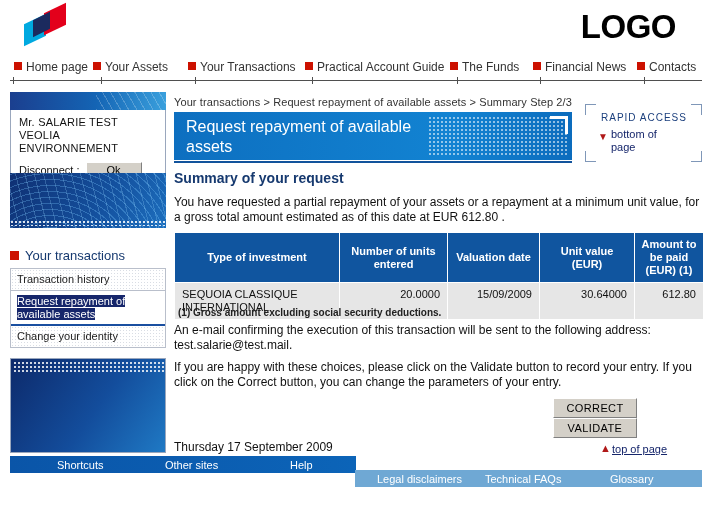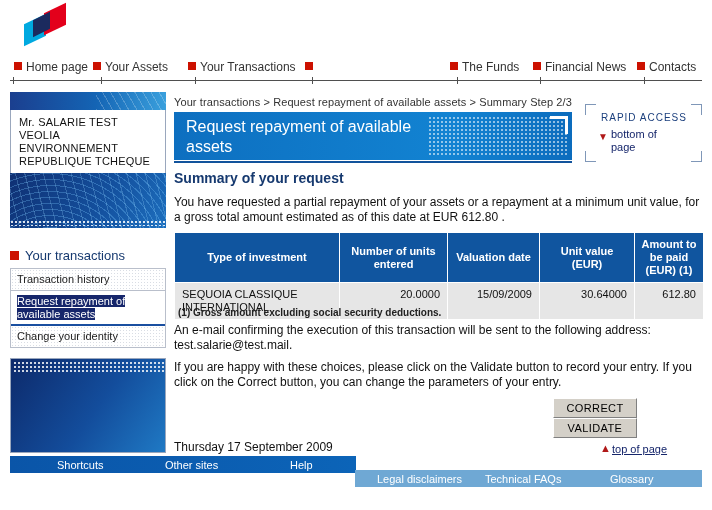--- a/index.html
+++ b/index.html
@@ -146,48 +146,48 @@
 <body>
 
 <div class="page">
 
   <div class="header">
     <div class="logo-mark">
       <div class="sq-cyan"></div>
         <div class="sq-red"></div>
         <div class="sq-navy"></div>
     </div>
+    <div class="logo-right">LOGO</div>
   </div>
 
   <div class="nav">
     <div class="rule"></div>
     <div class="nav-item" style="left:14px"><span class="sqr"></span><span>Home page</span></div>
     <div class="nav-item" style="left:93px"><span class="sqr"></span><span>Your Assets</span></div>
     <div class="nav-item" style="left:188px"><span class="sqr"></span><span>Your Transactions</span></div>
-    <div class="nav-item" style="left:305px"><span class="sqr"></span></div>
+    <div class="nav-item" style="left:305px"><span class="sqr"></span><span>Practical Account Guide</span></div>
     <div class="nav-item" style="left:450px"><span class="sqr"></span><span>The Funds</span></div>
     <div class="nav-item" style="left:533px"><span class="sqr"></span><span>Financial News</span></div>
     <div class="nav-item" style="left:637px"><span class="sqr"></span><span>Contacts</span></div>
     <div class="nav-tick" style="left:13px"></div>
     <div class="nav-tick" style="left:101px"></div>
     <div class="nav-tick" style="left:195px"></div>
     <div class="nav-tick" style="left:312px"></div>
     <div class="nav-tick" style="left:457px"></div>
     <div class="nav-tick" style="left:540px"></div>
     <div class="nav-tick" style="left:644px"></div>
   </div>
 
   <div class="lc-topband">
       <div class="mesh"></div>
     </div>
 
   <div class="userbox">
     <div class="line">Mr. SALARIE TEST</div>
     <div class="line">VEOLIA ENVIRONNEMENT</div>
-    <div class="line">REPUBLIQUE TCHEQUE</div>
     <div class="disc-row">
       <span class="disc-label">Disconnect :</span>
       <span class="okbtn">Ok</span>
     </div>
   </div>
 
   <div class="lc-midband">
     <div class="arc"></div>
       <div class="grid"></div>
       <div class="dots"></div>

